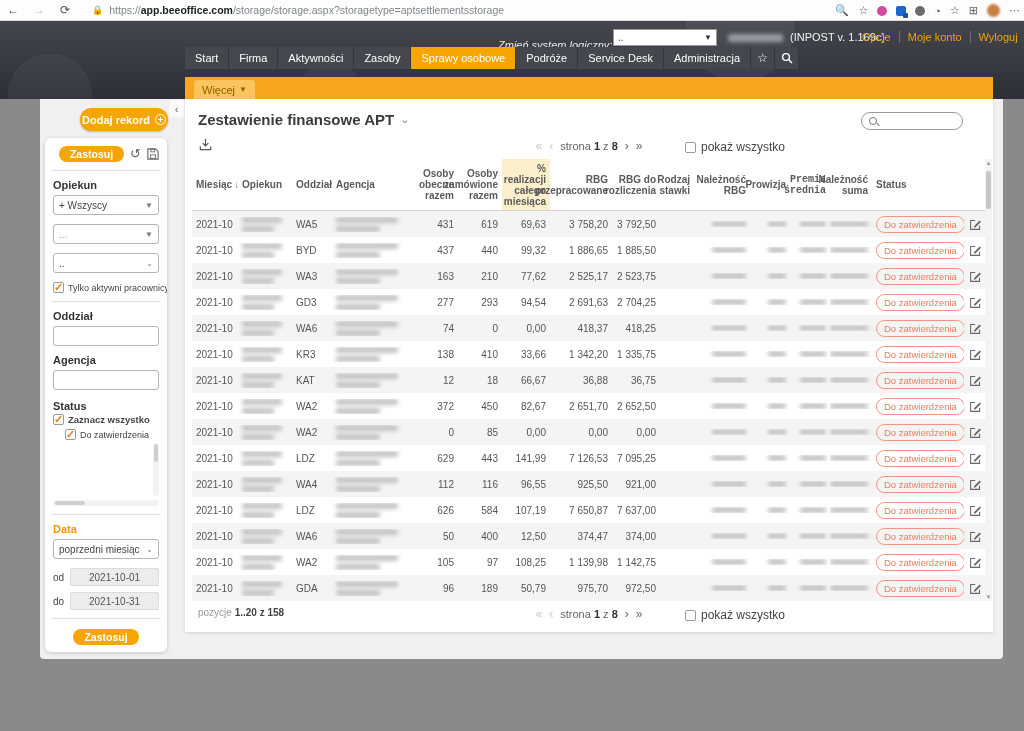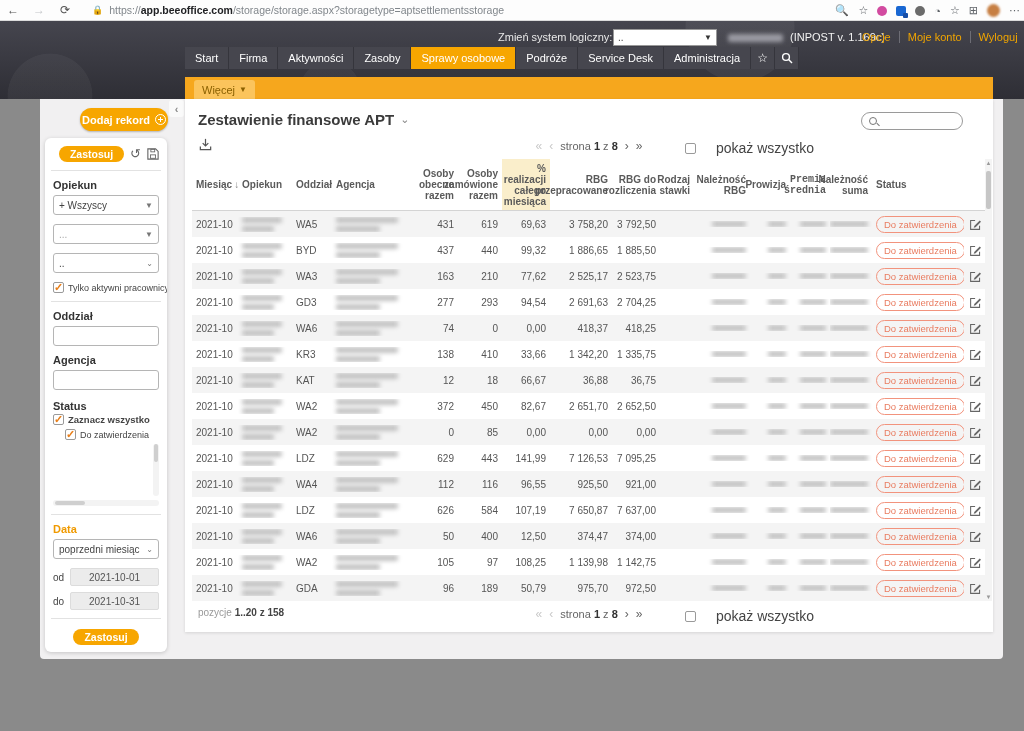--- a/index.html
+++ b/index.html
@@ -22,21 +22,21 @@
 
   
   .app-header { position:absolute; top:21px; left:0; width:1024px; height:78px;
     background: radial-gradient(circle 90px at 740px 6px, rgba(255,255,255,.05) 60%, transparent 61%),
                 radial-gradient(circle 70px at 50px 75px, rgba(255,255,255,.045) 60%, transparent 61%),
                 radial-gradient(circle 50px at 330px 70px, rgba(255,255,255,.04) 60%, transparent 61%),
                 linear-gradient(#45454e, #2e2e35); }
   .logo { position:absolute; left:66px; top:14px; display:flex; align-items:center; }
   .logo-text { color:#fff; font-size:20px; font-weight:bold; letter-spacing:.2px; margin-left:3px; }
   .topline { position:absolute; top:8px; left:0; width:1024px; height:18px; font-size:11px; color:#e8e8e8; }
-  .sys-label { position:absolute; left:498px; top:2px; }
+  .sys-label { position:absolute; left:498px; top:10px;font-style:italic; }
   .sys-select { position:absolute; left:613px; top:0; width:104px; height:17px; background:#fff; border:1px solid #999; font-size:10px; color:#444; display:flex; align-items:center; padding:0 4px; }
   .sys-select .car { margin-left:auto; font-size:8px; color:#333; }
   .user-blob { position:absolute; left:728px; top:5px; width:55px; height:8px; background:#9b9ba3; border-radius:2px; filter:blur(2px); }
   .version { position:absolute; left:790px; top:2px; color:#f2f2f2; }
   .header-links { position:absolute; left:862px; top:2px; display:flex; }
   .hlink { color:#f0a500; cursor:pointer; }
   .hlink + .hlink { border-left:1px solid #6d6d75; margin-left:8px; padding-left:8px; }
 
   
   .main-nav { position:absolute; left:185px; top:26px; height:22px; display:flex; }
@@ -95,21 +95,21 @@
   .title-car { font-size:11px; color:#888; cursor:pointer; }
   .search-box { position:absolute; right:30px; top:13px; width:102px; height:18px; border:1px solid #9a9a9a; border-radius:9px; display:flex; align-items:center; padding-left:7px; background:#fff; cursor:text; }
   .mag { width:8px; height:8px; border:1.3px solid #777; border-radius:50%; position:relative; }
   .mag::after { content:""; position:absolute; width:4px; height:1.3px; background:#777; transform:rotate(45deg); right:-3.5px; bottom:-1px; }
   .export-btn { position:absolute; left:13px; top:38px; cursor:pointer; display:flex; }
   .pager { position:absolute; left:50%; transform:translateX(-50%); display:flex; align-items:center; gap:7px; font-size:11px; color:#666; white-space:nowrap; }
   .pager .arr { font-size:12px; color:#c9c9c9; cursor:pointer; }
   .pager .arr.on { color:#666; }
   .pager b { color:#333; }
   .showall { position:absolute; left:500px; display:flex; align-items:center; gap:5px; }
-  .showall .cb-label { font-size:14px;margin-left:15px; }
+  .showall .cb-label { font-size:12px; }
 
   
   .tbl { position:absolute; left:7px; top:60px; width:794px; }
   .thead { display:flex; align-items:stretch; height:52px; border-bottom:1px solid #d4d4d4; }
   .th { font-size:10px; font-weight:bold; color:#5a5a5a; padding:0 4px; display:flex; align-items:center; line-height:11px; cursor:pointer; }
   .th.ra { justify-content:flex-end; text-align:right; }
   .th.hl { background:#faeecb;text-align:right; }
   .sort { color:#888; font-weight:normal; margin-left:2px; }
   .trow { display:flex; align-items:center; height:26px; }
   .trow.odd { background:#f4f4f4; }

